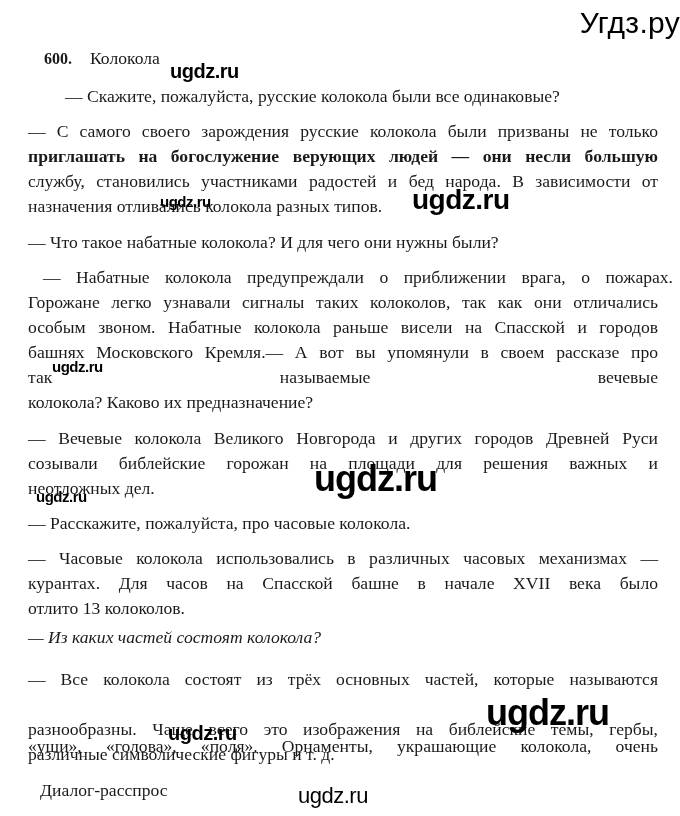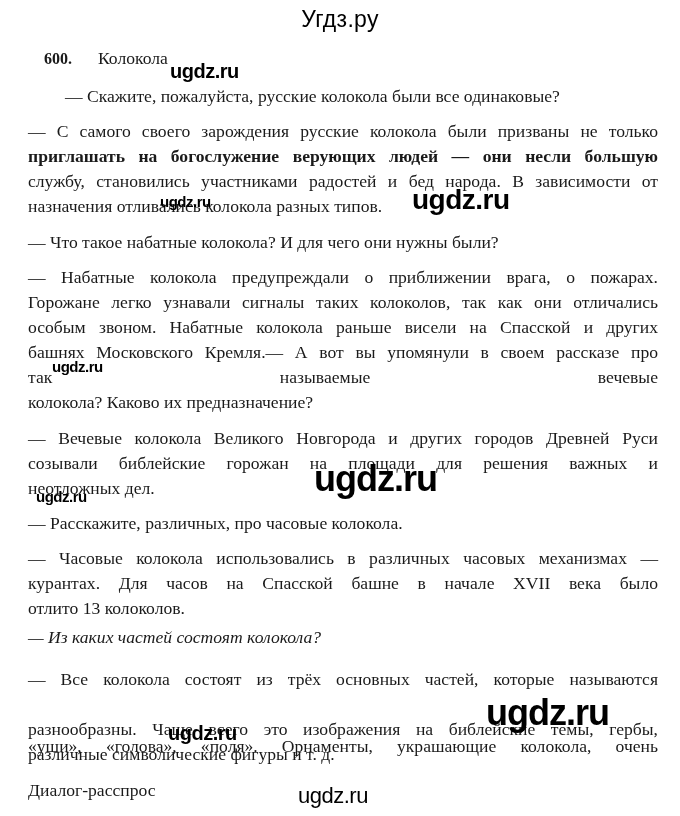--- a/index.html
+++ b/index.html
@@ -1,30 +1,30 @@
 <!DOCTYPE html>
 <html><head>
 <meta charset="utf-8">
 <style>
   html, body { margin: 0; padding: 0; background: #ffffff; }
   body { width: 680px; height: 816px; position: relative; overflow: hidden; }
   .site-title {
-    position: absolute; left: 0; top: 6px; width: 680px; text-align: center;
-    font-family: "Liberation Sans", sans-serif; font-size: 23px; color: #000;
+    position: absolute; left: 0; top: 6px; width: 680px; text-align: right;
+    font-family: "Liberation Sans", sans-serif; font-size: 30px; color: #000;
     letter-spacing: 0.3px;
   }
   .doc {
     position: absolute; left: 28px; top: 46px; width: 630px;
     font-family: "Liberation Serif", serif; font-size: 17.6px; color: #1a1a1a;
     line-height: 24px;
   }
   .line { position: absolute; left: 0; white-space: nowrap; }
   .just { width: 630px; text-align: justify; text-align-last: justify; white-space: normal; }
   .num { font-weight: bold; font-size: 16px; margin-left: 16px; }
-  .title { position: absolute; left: 70px; text-align: center; }
+  .title { position: absolute; left: 62px; text-align: center; }
   .wm {
     position: absolute; font-family: "Liberation Sans", sans-serif; font-weight: bold;
     color: #000; white-space: nowrap; letter-spacing: -0.5px; text-align: center;
   }
   .wm-s { font-size: 20px; }
   .wm-xs { font-size: 15px; }
   .wm-l { font-size: 36px; letter-spacing: -1px; }
   .wm-m { font-size: 28px; }
   .wm-foot { font-weight: normal; font-size: 22px; }
 </style>
@@ -41,45 +41,45 @@
 
   <div class="line" style="top:38px;margin-left:37px;">— Скажите, пожалуйста, русские колокола были все одинаковые?</div>
 
   <div class="line just" style="top:73px;">— С самого своего зарождения русские колокола были призваны не только</div>
   <div class="line just" style="top:98px;font-weight:bold;">приглашать на богослужение верующих людей — они несли большую</div>
   <div class="line just" style="top:123px;">службу, становились участниками радостей и бед народа. В зависимости от</div>
   <div class="line" style="top:148px;">назначения отливались колокола разных типов.</div>
 
   <div class="line" style="top:184px;">— Что такое набатные колокола? И для чего они нужны были?</div>
 
-  <div class="line just" style="top:219px;">— Набатные колокола предупреждали о приближении врага, о пожарах.</div>
+  <div class="line just" style="top:219px;margin-left:15px;">— Набатные колокола предупреждали о приближении врага, о пожарах.</div>
   <div class="line just" style="top:244px;">Горожане легко узнавали сигналы таких колоколов, так как они отличались</div>
-  <div class="line just" style="top:269px;">особым звоном. Набатные колокола раньше висели на Спасской и других</div>
+  <div class="line just" style="top:269px;">особым звоном. Набатные колокола раньше висели на Спасской и городов</div>
   <div class="line just" style="top:294px;">башнях Московского Кремля.— А вот вы упомянули в своем рассказе про</div>
   <div class="line just" style="top:319px;">так называемые вечевые</div>
   <div class="line" style="top:344px;">колокола? Каково их предназначение?</div>
 
   <div class="line just" style="top:380px;">— Вечевые колокола Великого Новгорода и других городов Древней Руси</div>
   <div class="line just" style="top:405px;">созывали библейские горожан на площади для решения важных и</div>
   <div class="line" style="top:430px;">неотложных дел.</div>
 
-  <div class="line" style="top:465px;">— Расскажите, различных, про часовые колокола.</div>
+  <div class="line" style="top:465px;">— Расскажите, пожалуйста, про часовые колокола.</div>
 
   <div class="line just" style="top:500px;">— Часовые колокола использовались в различных часовых механизмах —</div>
   <div class="line just" style="top:525px;">курантах. Для часов на Спасской башне в начале XVII века было</div>
   <div class="line" style="top:550px;">отлито 13 колоколов.</div>
 
   <div class="line" style="top:579px;font-style:italic;">— Из каких частей состоят колокола?</div>
 
   <div class="line just" style="top:621px;">— Все колокола состоят из трёх основных частей, которые называются</div>
   <div class="line just" style="top:646px;margin-top:42px;">«уши», «голова», «поля». Орнаменты, украшающие колокола, очень</div>
   <div class="line just" style="top:671px;">разнообразны. Чаще всего это изображения на библейские темы, гербы,</div>
   <div class="line" style="top:696px;">различные символические фигуры и т. д.</div>
 
-  <div class="line" style="top:732px;">Диалог-расспрос</div>
+  <div class="line" style="top:732px;margin-left:12px;">Диалог-расспрос</div>
 </div>
 
 <div class="wm wm-s" style="left:170px; top:60px;">ugdz.ru</div>
 <div class="wm wm-xs" style="left:160px; top:193px;">ugdz.ru</div>
 <div class="wm wm-m" style="left:412px; top:184px;">ugdz.ru</div>
 <div class="wm wm-xs" style="left:52px; top:358px;">ugdz.ru</div>
 <div class="wm wm-xs" style="left:36px; top:488px;">ugdz.ru</div>
 <div class="wm wm-l" style="left:314px; top:458px;">ugdz.ru</div>
 <div class="wm wm-l" style="left:486px; top:692px;">ugdz.ru</div>
 <div class="wm wm-s" style="left:168px; top:722px;">ugdz.ru</div>

